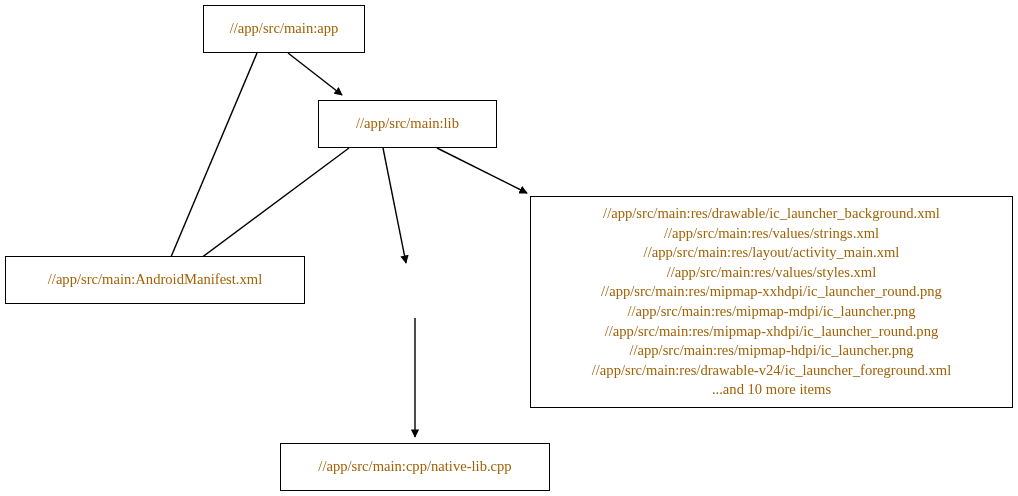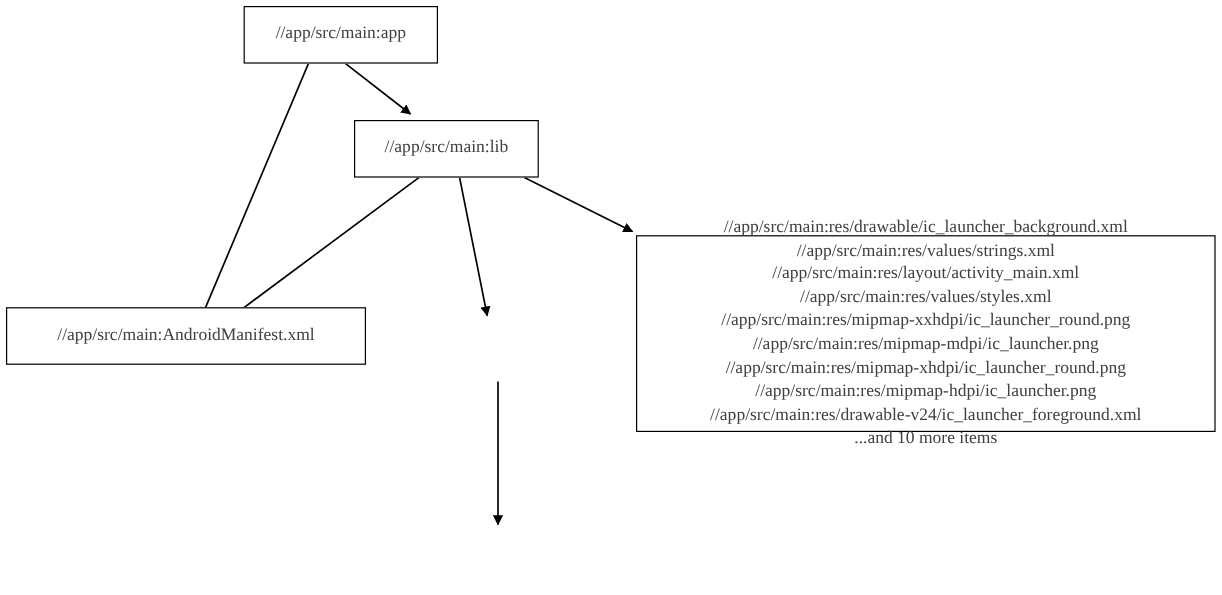--- a/index.html
+++ b/index.html
@@ -30,37 +30,37 @@
     position: absolute;
     box-sizing: border-box;
     border: 1px solid #000000;
     background: #ffffff;
     display: flex;
     align-items: center;
     justify-content: center;
     text-align: center;
     font-family: "Liberation Serif", "DejaVu Serif", serif;
     font-size: 14.6px;
-    color: #404040;
+    color: #a16207;
     line-height: 19.6px;
     white-space: pre;
     z-index: 2;
   }
   .node-label {
     display: block;
     white-space: pre;
     text-align: center;
   }
 
   
   #node-app           { left: 203px; top: 5px;   width: 162px; height: 48px; }
-  #node-lib           { left: 295px; top: 100px; width: 154px; height: 48px; }
+  #node-lib           { left: 318px; top: 100px; width: 179px; height: 48px; }
   #node-manifest      { left: 5px;   top: 256px; width: 300px; height: 48px; }
   #node-jni           { left: 325px; top: 270px; width: 180px; height: 48px; }
-  #node-res           { left: 530px; top: 196px; width: 483px; height: 164px; }
+  #node-res           { left: 530px; top: 196px; width: 483px; height: 212px; }
   #node-nativelib     { left: 280px; top: 443px; width: 270px; height: 48px; }
 
   #node-res .node-label {
     line-height: 19.6px;
     padding: 0 6px;
   }
 </style>
 </head>
 <body>
 
@@ -117,14 +117,17 @@
 //app/src/main:res/layout/activity_main.xml
 //app/src/main:res/values/styles.xml
 //app/src/main:res/mipmap-xxhdpi/ic_launcher_round.png
 //app/src/main:res/mipmap-mdpi/ic_launcher.png
 //app/src/main:res/mipmap-xhdpi/ic_launcher_round.png
 //app/src/main:res/mipmap-hdpi/ic_launcher.png
 //app/src/main:res/drawable-v24/ic_launcher_foreground.xml
 ...and 10 more items</span>
   </div>
 
+  <div class="graph-node" id="node-nativelib">
+    <span class="node-label">//app/src/main:cpp/native-lib.cpp</span>
+  </div>
 
 </div>
 
 </body></html>

